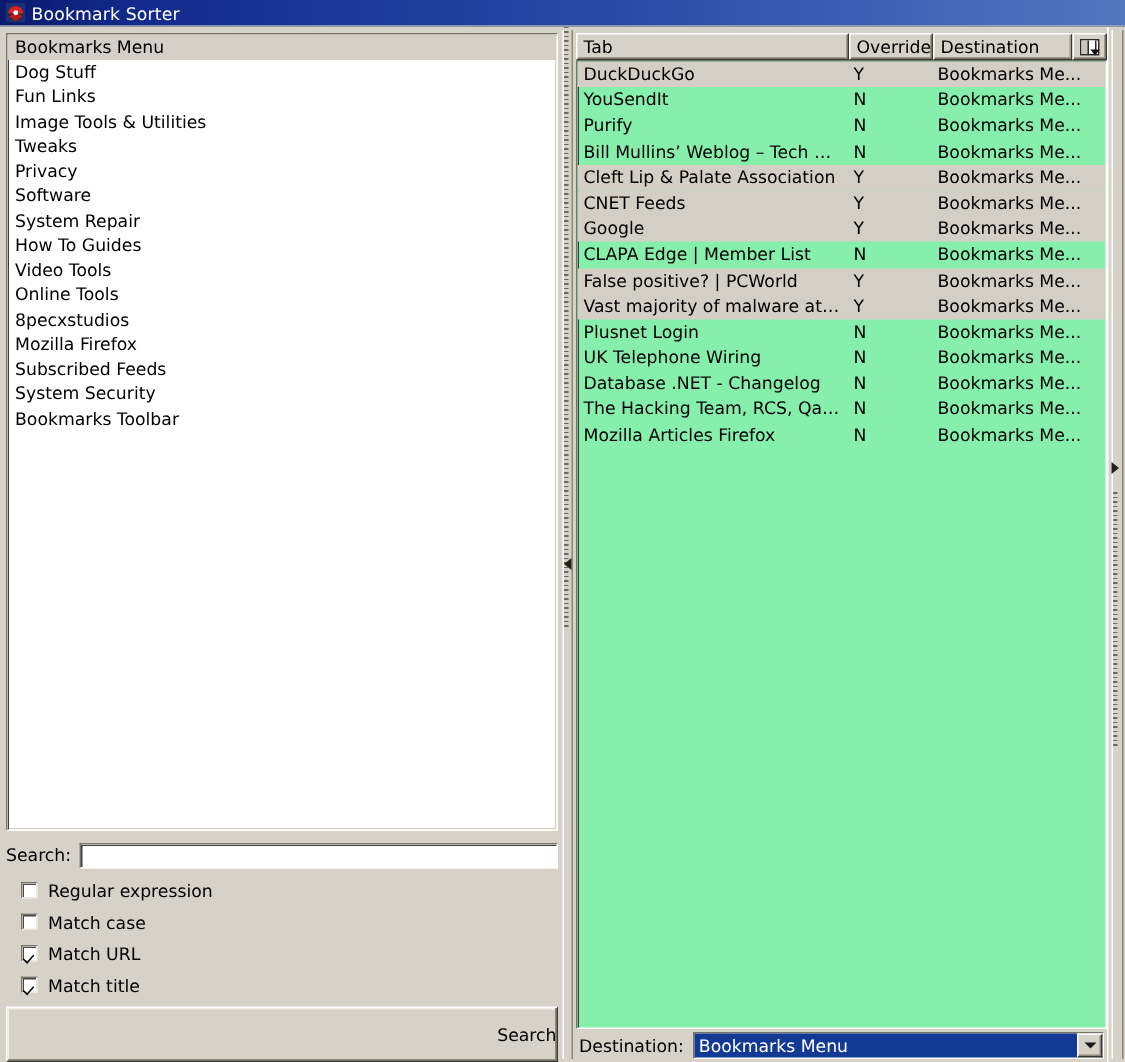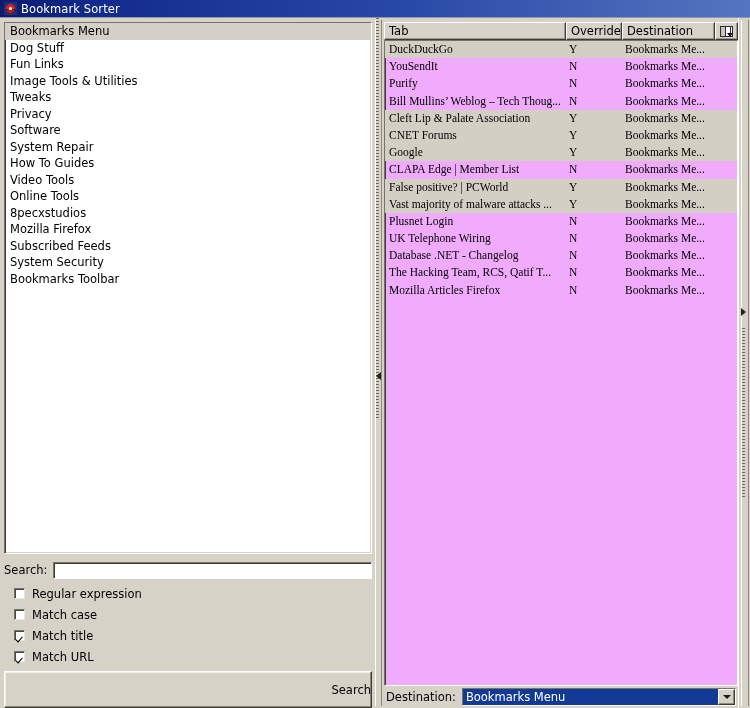--- a/index.html
+++ b/index.html
@@ -197,27 +197,26 @@
   .col-icon i{display:block;width:4px;border-right:1px solid #2b2b2b;height:100%;background:#c9c6bd;}
   .col-icon i:nth-child(2){background:#ffffff;}
   .col-icon b{
     position:absolute;right:-1px;bottom:-1px;
     width:0;height:0;
     border-left:3px solid transparent;border-right:3px solid transparent;
     border-top:4px solid #111;
   }
   .tbody{
     flex:1;
-    background:#f0abfc;
+    background:#86efac;
     border:1px solid;
     border-color:#76736a #ffffff #ffffff #76736a;
     box-shadow:inset 1px 1px 0 #3f3d38;
     overflow:hidden;
     box-sizing:border-box;
-    font-family:Liberation Serif, serif;
   }
   .trow{
     display:flex;
     height:17.2px;line-height:17.2px;
     font-size:11.5px;
   }
   .trow.sel{background:#d4cfc4;}
   .td-tab{flex:1;min-width:0;padding:0 4px 0 4px;white-space:nowrap;overflow:hidden;text-overflow:ellipsis;}
   .td-over{width:56px;flex:none;text-align:left;padding-left:4px;box-sizing:border-box;}
   .td-dest{width:116px;flex:none;padding-left:4px;white-space:nowrap;overflow:hidden;box-sizing:border-box;}
@@ -336,25 +335,25 @@
           <div class="check-row">
             <span class="cbx"></span>
             <span class="check-label">Regular expression</span>
           </div>
           <div class="check-row">
             <span class="cbx"></span>
             <span class="check-label">Match case</span>
           </div>
           <div class="check-row">
             <span class="cbx on"></span>
-            <span class="check-label">Match title</span>
+            <span class="check-label">Match URL</span>
           </div>
           <div class="check-row">
             <span class="cbx on"></span>
-            <span class="check-label">Match URL</span>
+            <span class="check-label">Match title</span>
           </div>
         </div>
 
       <div class="btn">
         <span>Search</span>
       </div>
     </div>
   </div>
 
   <div class="splitter">
@@ -406,21 +405,21 @@
             <div class="td-tab">Bill Mullins’ Weblog – Tech Thoug...</div>
             <div class="td-over">N</div>
             <div class="td-dest">Bookmarks Me...</div>
           </div>
           <div class="trow sel">
             <div class="td-tab">Cleft Lip &amp; Palate Association</div>
             <div class="td-over">Y</div>
             <div class="td-dest">Bookmarks Me...</div>
           </div>
           <div class="trow sel">
-            <div class="td-tab">CNET Forums</div>
+            <div class="td-tab">CNET Feeds</div>
             <div class="td-over">Y</div>
             <div class="td-dest">Bookmarks Me...</div>
           </div>
           <div class="trow sel">
             <div class="td-tab">Google</div>
             <div class="td-over">Y</div>
             <div class="td-dest">Bookmarks Me...</div>
           </div>
           <div class="trow">
             <div class="td-tab">CLAPA Edge | Member List</div>

